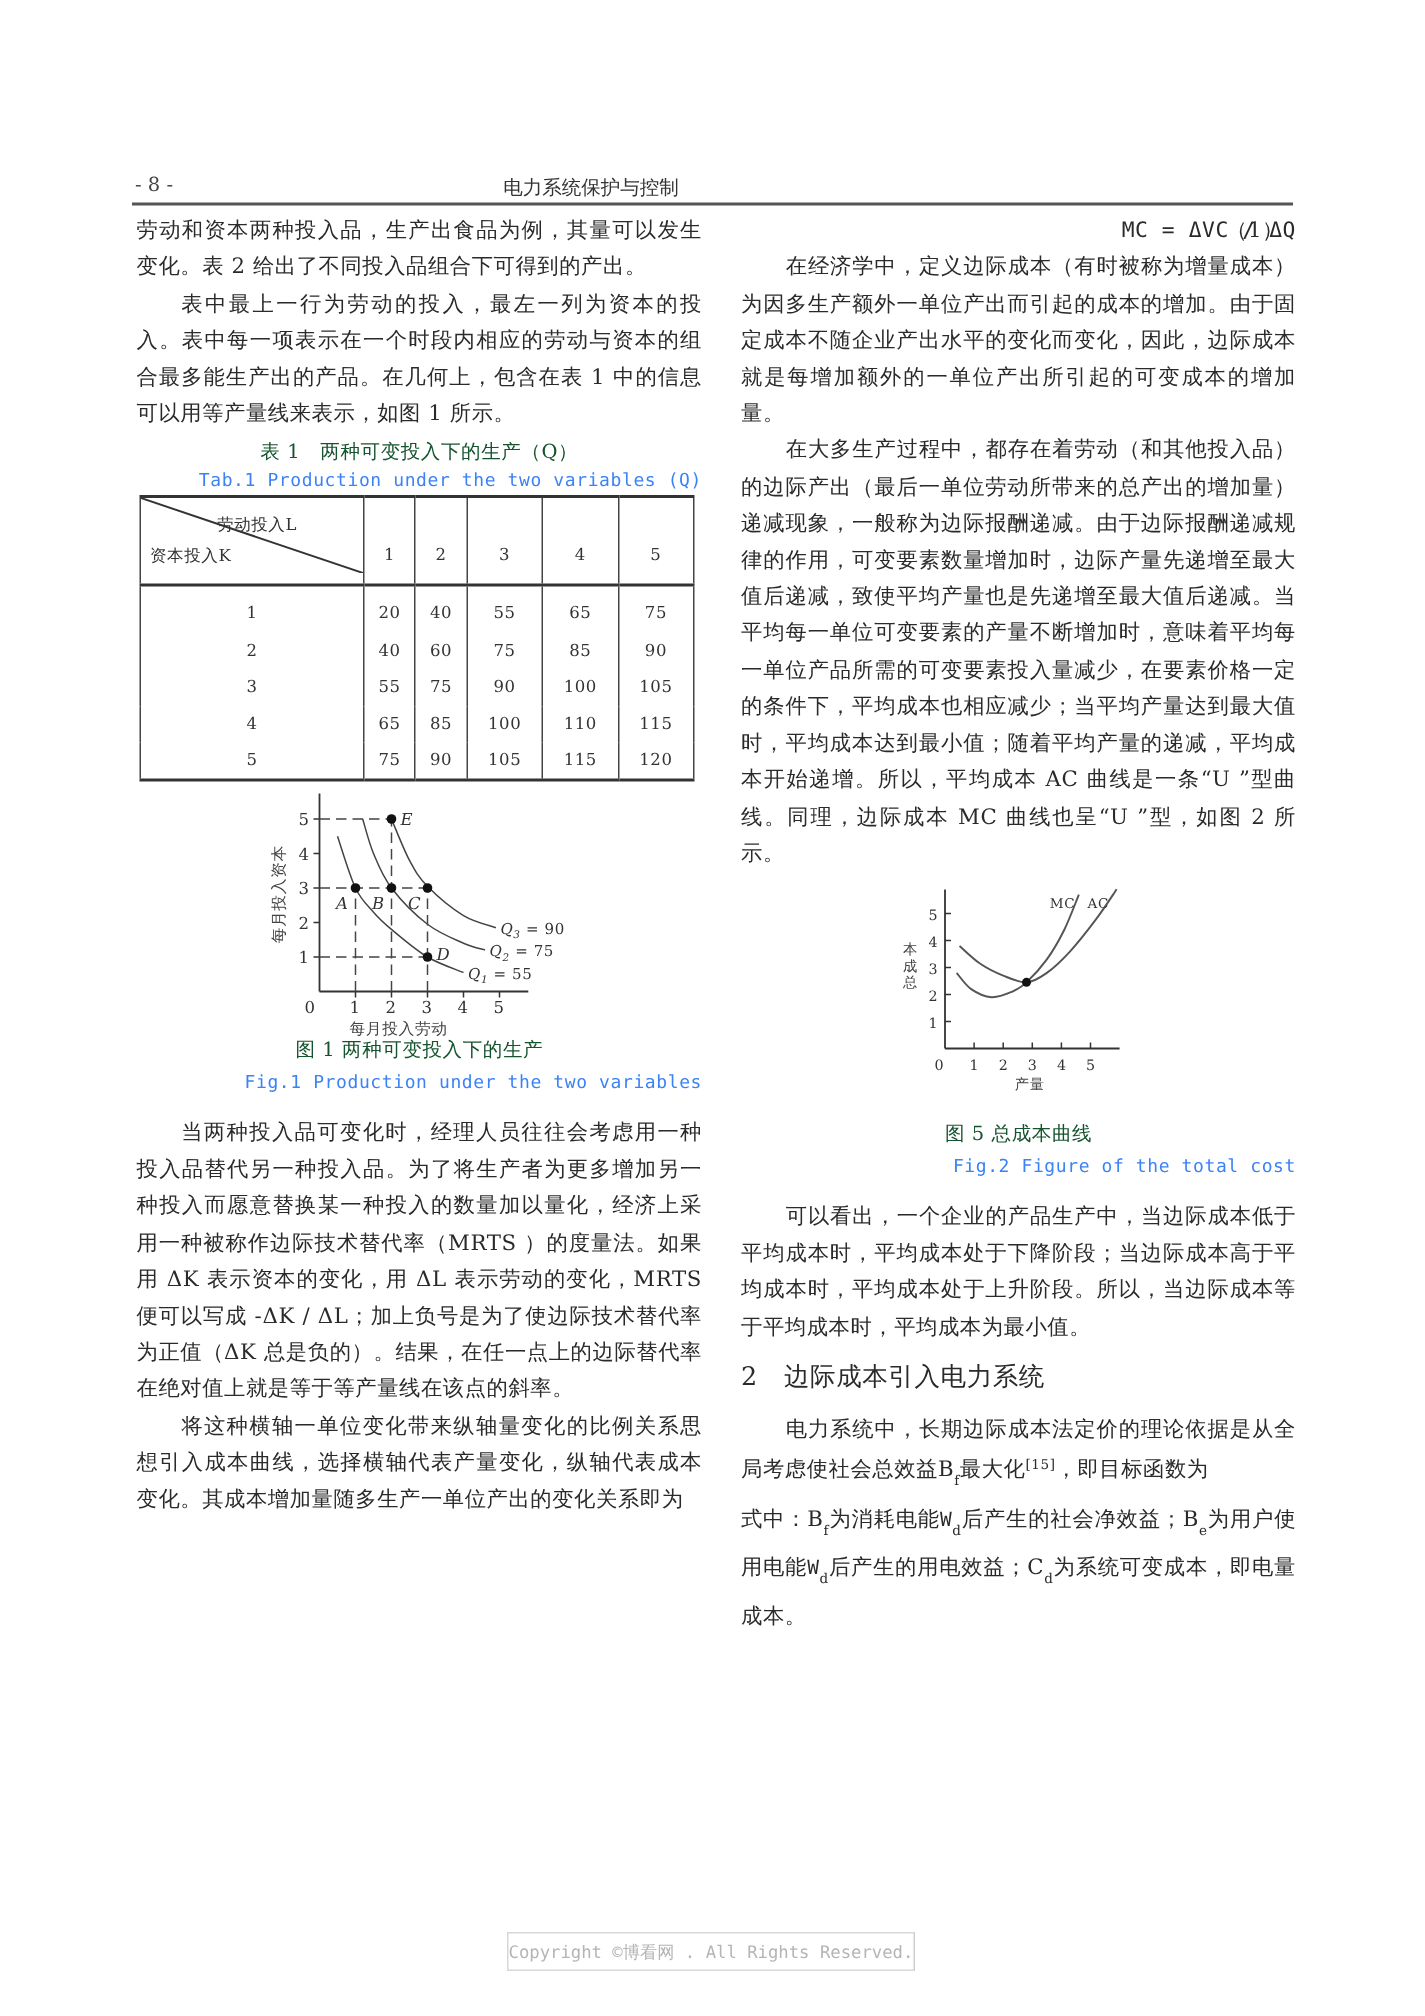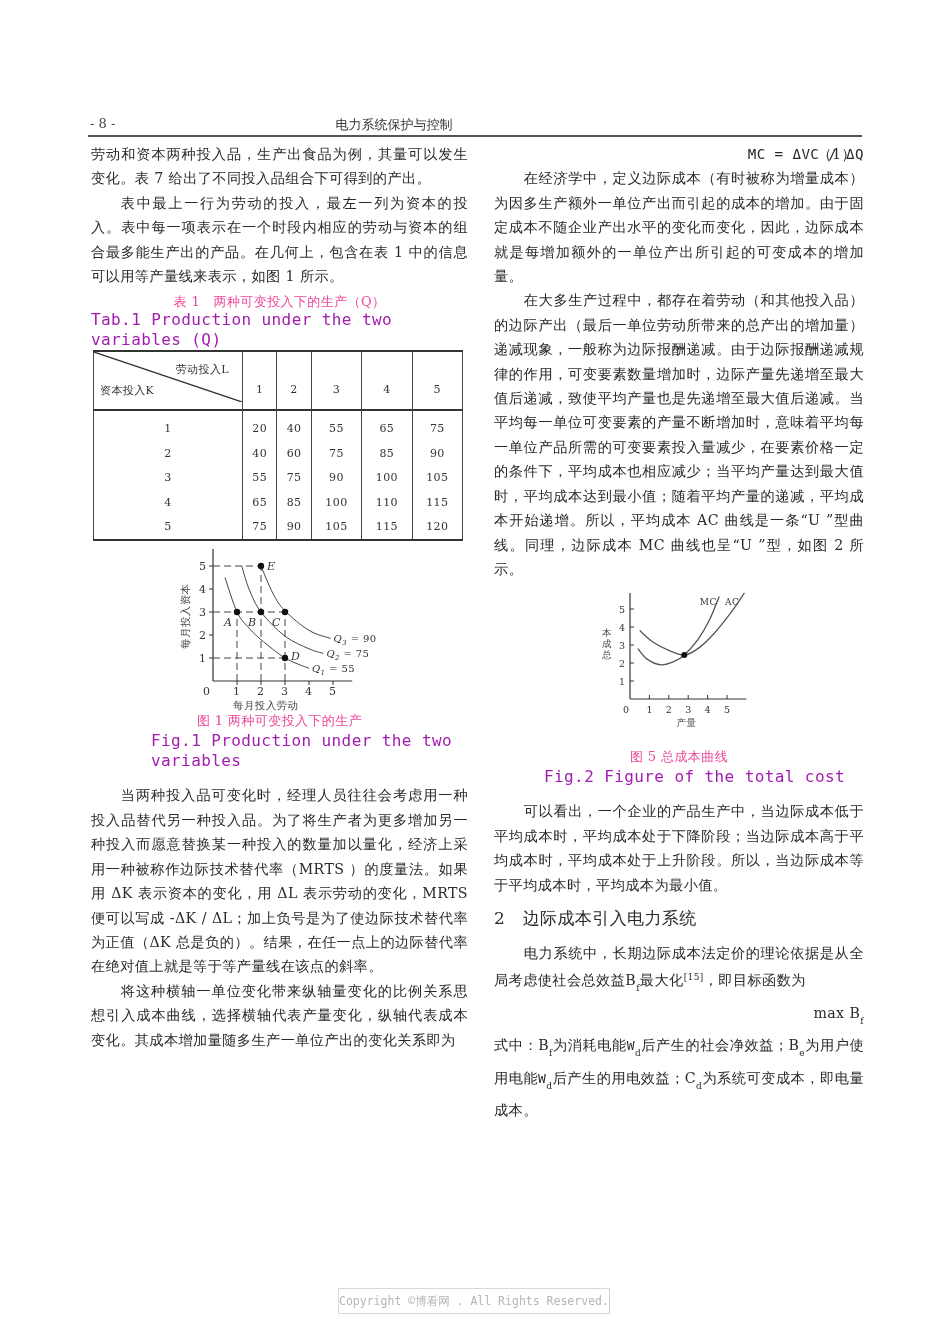--- a/index.html
+++ b/index.html
@@ -6,49 +6,49 @@
   body { width: 950px; height: 1344px; position: relative; overflow: hidden;
          font-family: "DejaVu Serif", "Liberation Serif", serif; color: #2a2a2a; }
   .hdr-left { position: absolute; left: 90px; top: 116px; font-size: 13px; color: #444; }
   .hdr-center { position: absolute; left: 0; width: 788px; top: 116px; text-align: center; font-size: 13px; color: #333; }
   .hdr-rule { position: absolute; left: 88px; width: 774px; top: 135px; height: 0; border-top: 2px solid #555; }
   .col { position: absolute; font-size: 14.2px; line-height: 24.4px; letter-spacing: 0.4px; }
   .col-left { left: 91px; width: 377px; }
   .col-right { left: 494px; width: 370px; }
   .p { margin: 0; text-align: justify; }
   .indent { text-indent: 2.1em; }
-  .cap-cn { text-align: center; font-size: 13px; line-height: 20px; color: #ec4899; }
-  .cap-en { text-align: left; font-family: "DejaVu Sans Mono", "Liberation Mono", monospace; font-size: 16px; line-height: 20px; color: #a21caf; }
+  .cap-cn { text-align: center; font-size: 13px; line-height: 20px; color: #14532d; }
+  .cap-en { text-align: right; font-family: "DejaVu Sans Mono", "Liberation Mono", monospace; font-size: 12px; line-height: 20px; color: #3b82f6; }
   table.prod { border-collapse: collapse; width: 370px; margin-left: 2px; font-size: 11px; color: #333; }
   table.prod td { border-left: 1px solid #444; border-right: 1px solid #444; text-align: center; height: 22px; padding: 0; }
   table.prod tr.head td { border-top: 2px solid #333; border-bottom: 2px solid #333; height: 50px; vertical-align: bottom; padding-bottom: 7px; }
   table.prod tr.last td { border-bottom: 2px solid #333; }
   table.prod td.corner { position: relative; width: 148px; padding: 0; }
-  .corner-top { position: absolute; right: 13px; top: 6px; }
+  .corner-top { position: absolute; right: 44px; top: 6px; }
   .corner-bot { position: absolute; left: 6px; bottom: 6px; }
   .eq { text-align: right; position: relative; font-family: "DejaVu Sans Mono", "Liberation Mono", monospace; }
   .eq-num { position: absolute; right: 8px; top: 0; font-family: "DejaVu Serif", serif; }
   .sec { font-size: 17px; line-height: 30px; margin: 6px 0 8px 0; }
   .mono { font-family: "DejaVu Sans Mono", "Liberation Mono", monospace; font-size: 13px; }
   sub.s { font-size: 9px; vertical-align: -6px; }
   sup.r { font-size: 9px; vertical-align: 5px; }
   .figure { position: relative; }
   .footer { position: absolute; left: 338px; top: 1288px; width: 270px; height: 24px; border: 1px solid #d8d8d8; border-right: 1px solid #cfcfcf;
             font-family: "DejaVu Sans Mono", "Liberation Mono", monospace; font-size: 11.5px; color: #b5b5b5; line-height: 24px; white-space: nowrap; }
   svg text { font-family: "DejaVu Serif", serif; }
 </style>
 </head>
 <body>
 
 <div class="hdr-left">- 8 -</div>
 <div class="hdr-center">电力系统保护与控制</div>
 <div class="hdr-rule"></div>
 
 <div class="col col-left" style="top:142px;">
-  <p class="p">劳动和资本两种投入品，生产出食品为例，其量可以发生变化。表 7 给出了不同投入品组合下可得到的产出。</p>
+  <p class="p">劳动和资本两种投入品，生产出食品为例，其量可以发生变化。表 2 给出了不同投入品组合下可得到的产出。</p>
   <p class="p indent">表中最上一行为劳动的投入，最左一列为资本的投入。表中每一项表示在一个时段内相应的劳动与资本的组合最多能生产出的产品。在几何上，包含在表 1 中的信息可以用等产量线来表示，如图 1 所示。</p>
 
   <div style="margin-top:4px;">
     <div class="cap-cn">表 1　两种可变投入下的生产（Q）</div>
     <div class="cap-en" style="margin-top:-2px;">Tab.1 Production under the two variables (Q)</div>
     <table class="prod">
       <tbody>
           <tr class="head">
         <td class="corner">
           <svg width="148" height="50" style="position:absolute;left:0;top:0;">
@@ -217,21 +217,20 @@
 
   <div class="sec">
     <span>2</span>&nbsp;&nbsp;&nbsp;<span>边际成本引入电力系统</span>
   </div>
 
   <p class="p indent">
     <span>电力系统中，长期边际成本法定价的理论依据是从全局考虑使社会总效益</span><span>B</span><sub class="s">f</sub><span>最大化</span><sup class="r">[15]</sup><span>，即目标函数为</span>
   </p>
 
   <div class="eq" style="font-family:'DejaVu Serif',serif;">
-    <div><span>max B</span><sub class="s">f</sub></div>
   </div>
 
   <p class="p">
     <span>式中：</span><span>B</span><sub class="s">f</sub><span>为消耗电能</span><span class="mono">W</span><sub class="s">d</sub><span>后产生的社会净效益；</span><span>B</span><sub class="s">e</sub><span>为用户使用电能</span><span class="mono">W</span><sub class="s">d</sub><span>后产生的用电效益；</span><span>C</span><sub class="s">d</sub><span>为系统可变成本，即电量成本。</span>
   </p>
 </div>
 
 <div class="footer">Copyright ©博看网 . All Rights Reserved.</div>
 
 </body></html>

